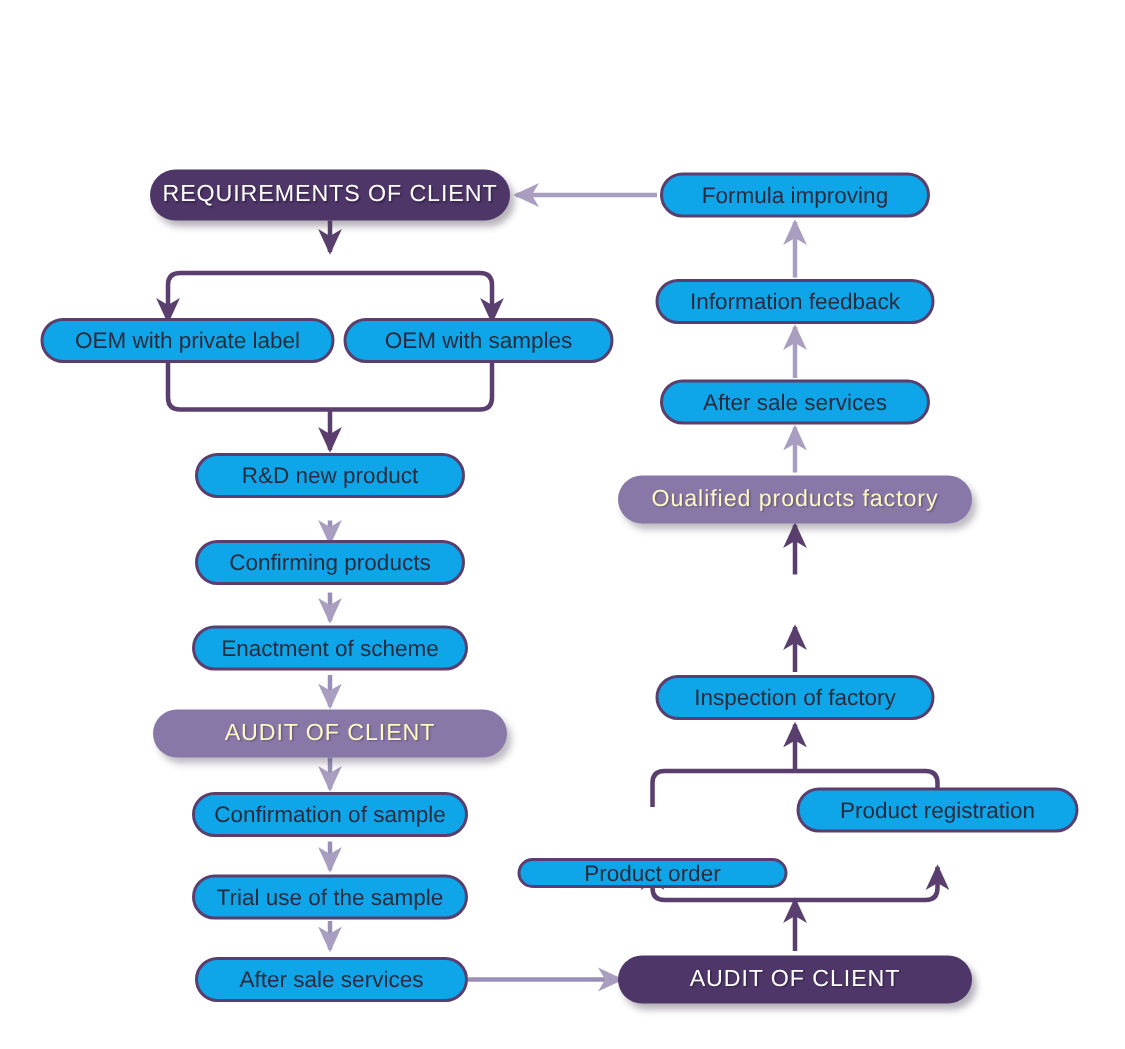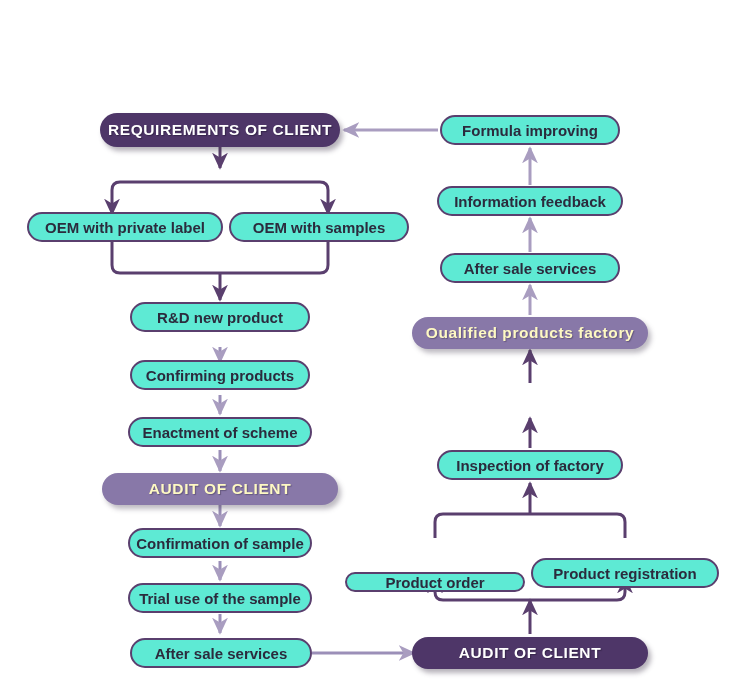--- a/index.html
+++ b/index.html
@@ -45,27 +45,27 @@
   }
 
   
   .node {
     position: absolute;
     display: flex;
     align-items: center;
     justify-content: center;
     box-sizing: border-box;
     text-align: center;
-    font-weight: bold;
+    font-weight: normal;
     white-space: nowrap;
     border-radius: 999px;
   }
   
   .node.plain {
-    background: #5eead4;
+    background: #0ea5e9;
     border: 2.5px solid #5a3f6e;
     color: #2b2b3d;
     font-size: 15px;
   }
   
   .node.fill-mid {
     background: #8878a8;
     border: none;
     color: #fef9c3;
     font-size: 15.5px;
@@ -171,17 +171,17 @@
 
   <div class="node plain" style="left:440px; top:253px; width:180px; height:30px;">After sale services</div>
 
   <div class="node fill-mid" style="left:412px; top:317px; width:236px; height:32px;">Oualified products factory</div>
 
 
   <div class="node plain" style="left:437px; top:450px; width:186px; height:30px;">Inspection of factory</div>
 
   <div class="node plain" style="left:345px; top:572px; width:180px; height:20px;">Product order</div>
 
-  <div class="node plain" style="left:531px; top:558px; width:188px; height:30px;">Product registration</div>
+  <div class="node plain" style="left:531px; top:525px; width:188px; height:30px;">Product registration</div>
 
   <div class="node fill-dark" style="left:412px; top:637px; width:236px; height:32px;">AUDIT OF CLIENT</div>
 
 </div>
 
 </body></html>

